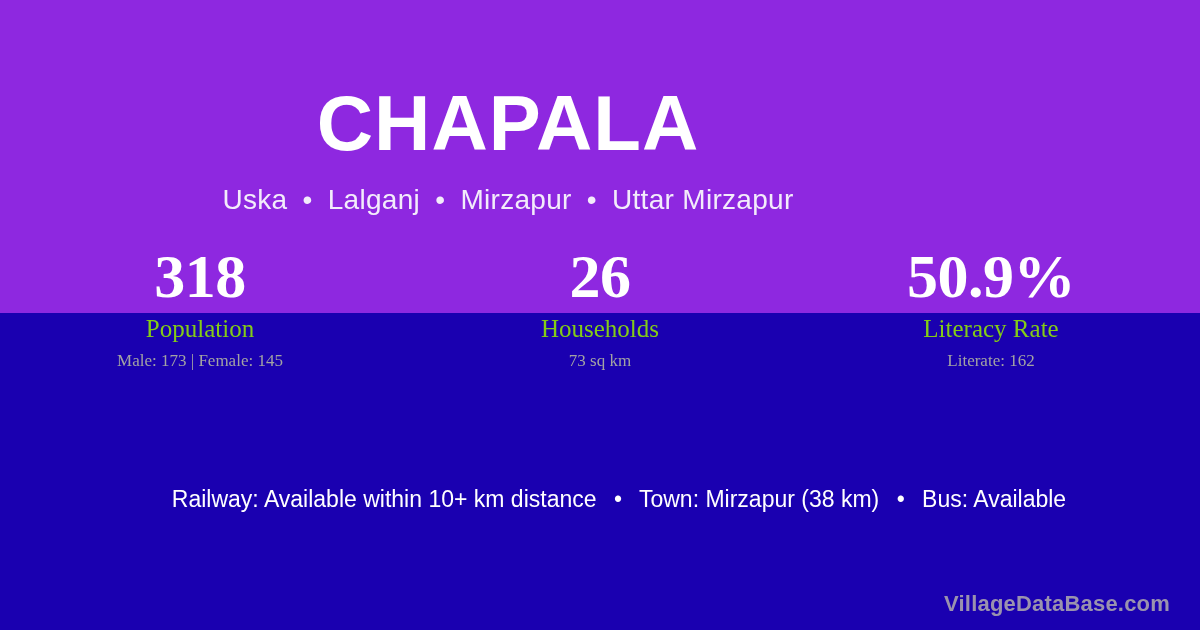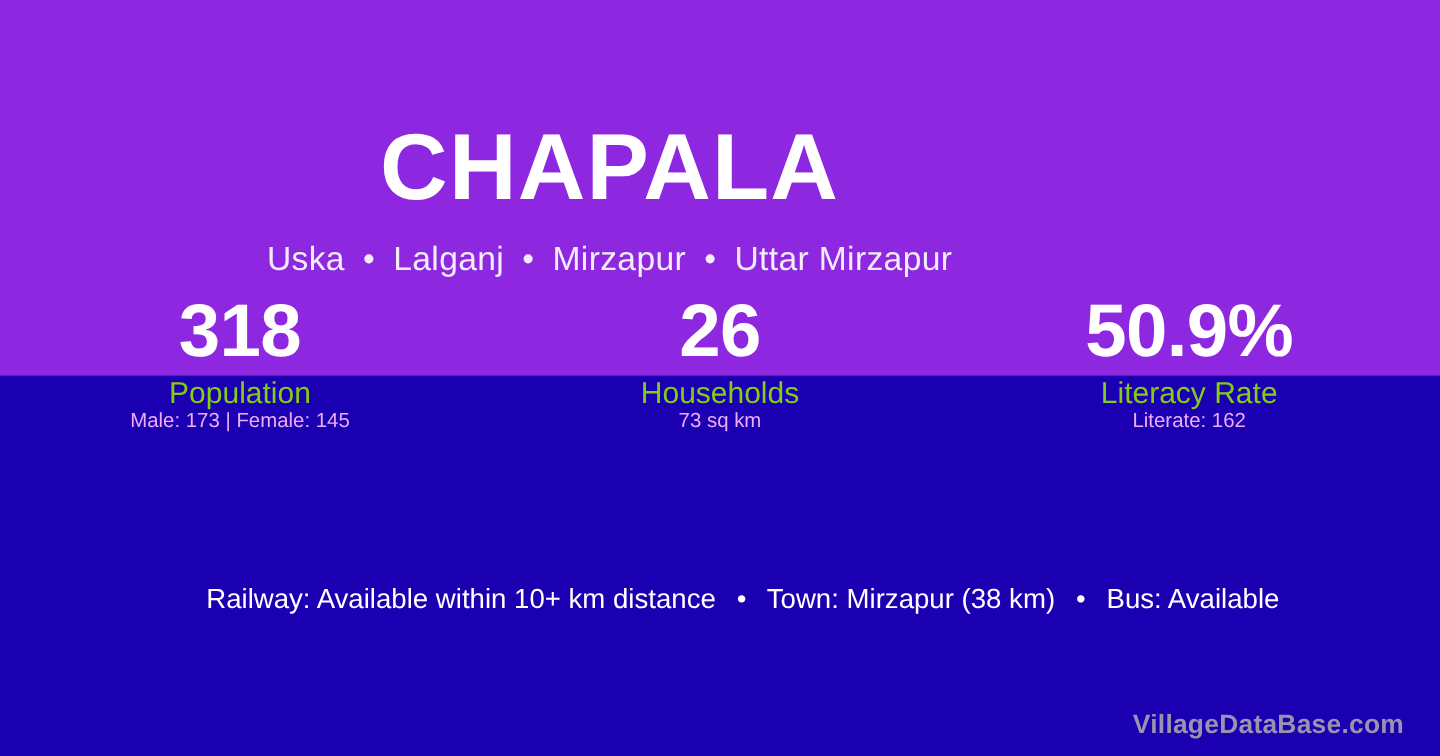--- a/index.html
+++ b/index.html
@@ -21,21 +21,21 @@
   .band-top {
     position:absolute;
     left:0; top:0;
     width:1200px; height:313px;
     background:#8e28e0;
   }
 
   
   .header {
     position:absolute;
-    left:0; top:16px;
+    left:0; top:0;
     width:1016px;
     text-align:center;
   }
   .village-title {
     margin-top:84px;
     font-size:78px;
     font-weight:bold;
     line-height:1;
     letter-spacing:1px;
     color:#ffffff;
@@ -50,20 +50,21 @@
   }
   .loc-sep { padding:0 7px; }
 
   
   .stats {
     position:absolute;
     left:0; top:245px;
     width:1200px;
     display:flex;
     align-items:flex-end;
+    font-family:Liberation Serif, serif;
   }
   .stat { flex:1 1 0; text-align:center; }
   .stat-col-1 { flex:0 0 400px; }
   .stat-col-2 { flex:0 0 400px; }
   .stat-col-3 { flex:0 0 400px; padding-right:18px; }
 
   .stat-value {
     font-size:62px;
     font-weight:bold;
     line-height:1.03;
@@ -71,24 +72,25 @@
     letter-spacing:-0.5px;
   }
   .stat-label {
     margin-top:6px;
     font-size:25px;
     font-weight:400;
     line-height:1.1;
     color:#84cc16;
   }
   .stat-sub {
+    margin-top:10px;
     font-size:17px;
     font-weight:400;
     line-height:1.1;
-    color:#f0abfc;
+    color:#a3a3a3;
   }
 
   
   .info-line {
     position:absolute;
     left:0; top:486px;
     width:1200px;
     text-align:center;
     font-size:23px;
     font-weight:400;

